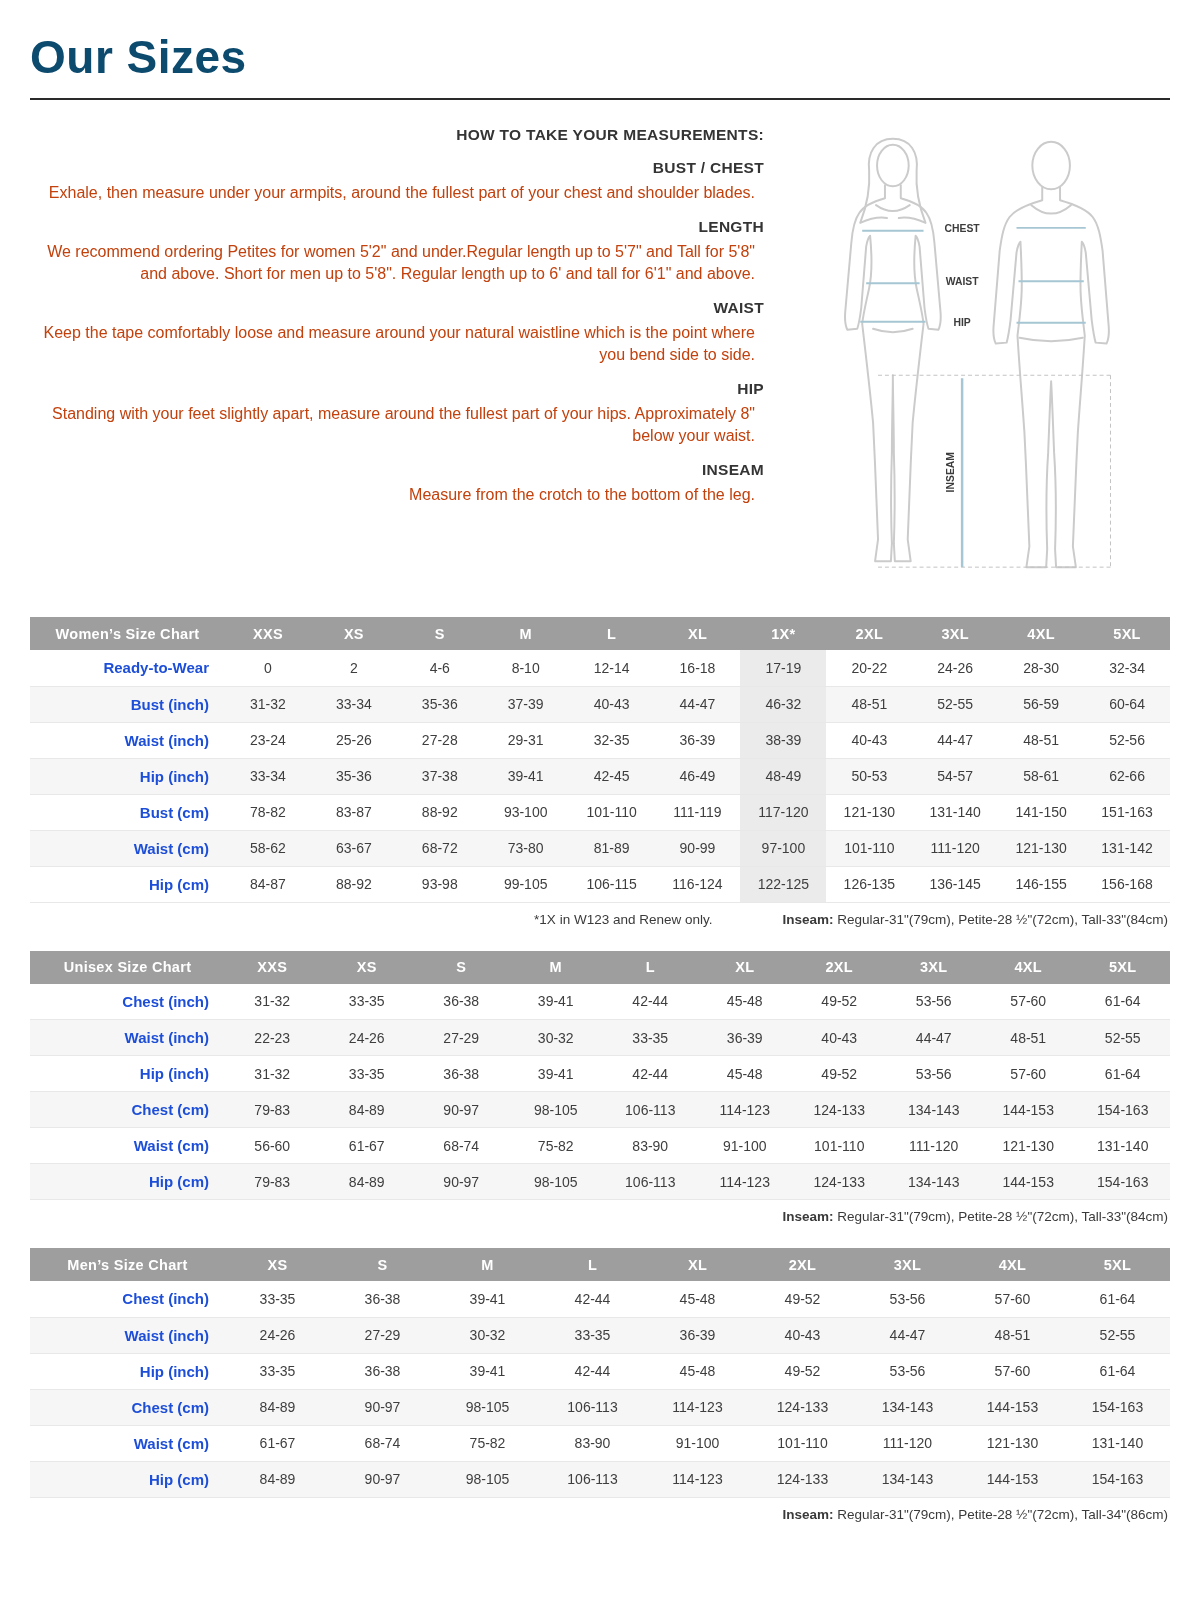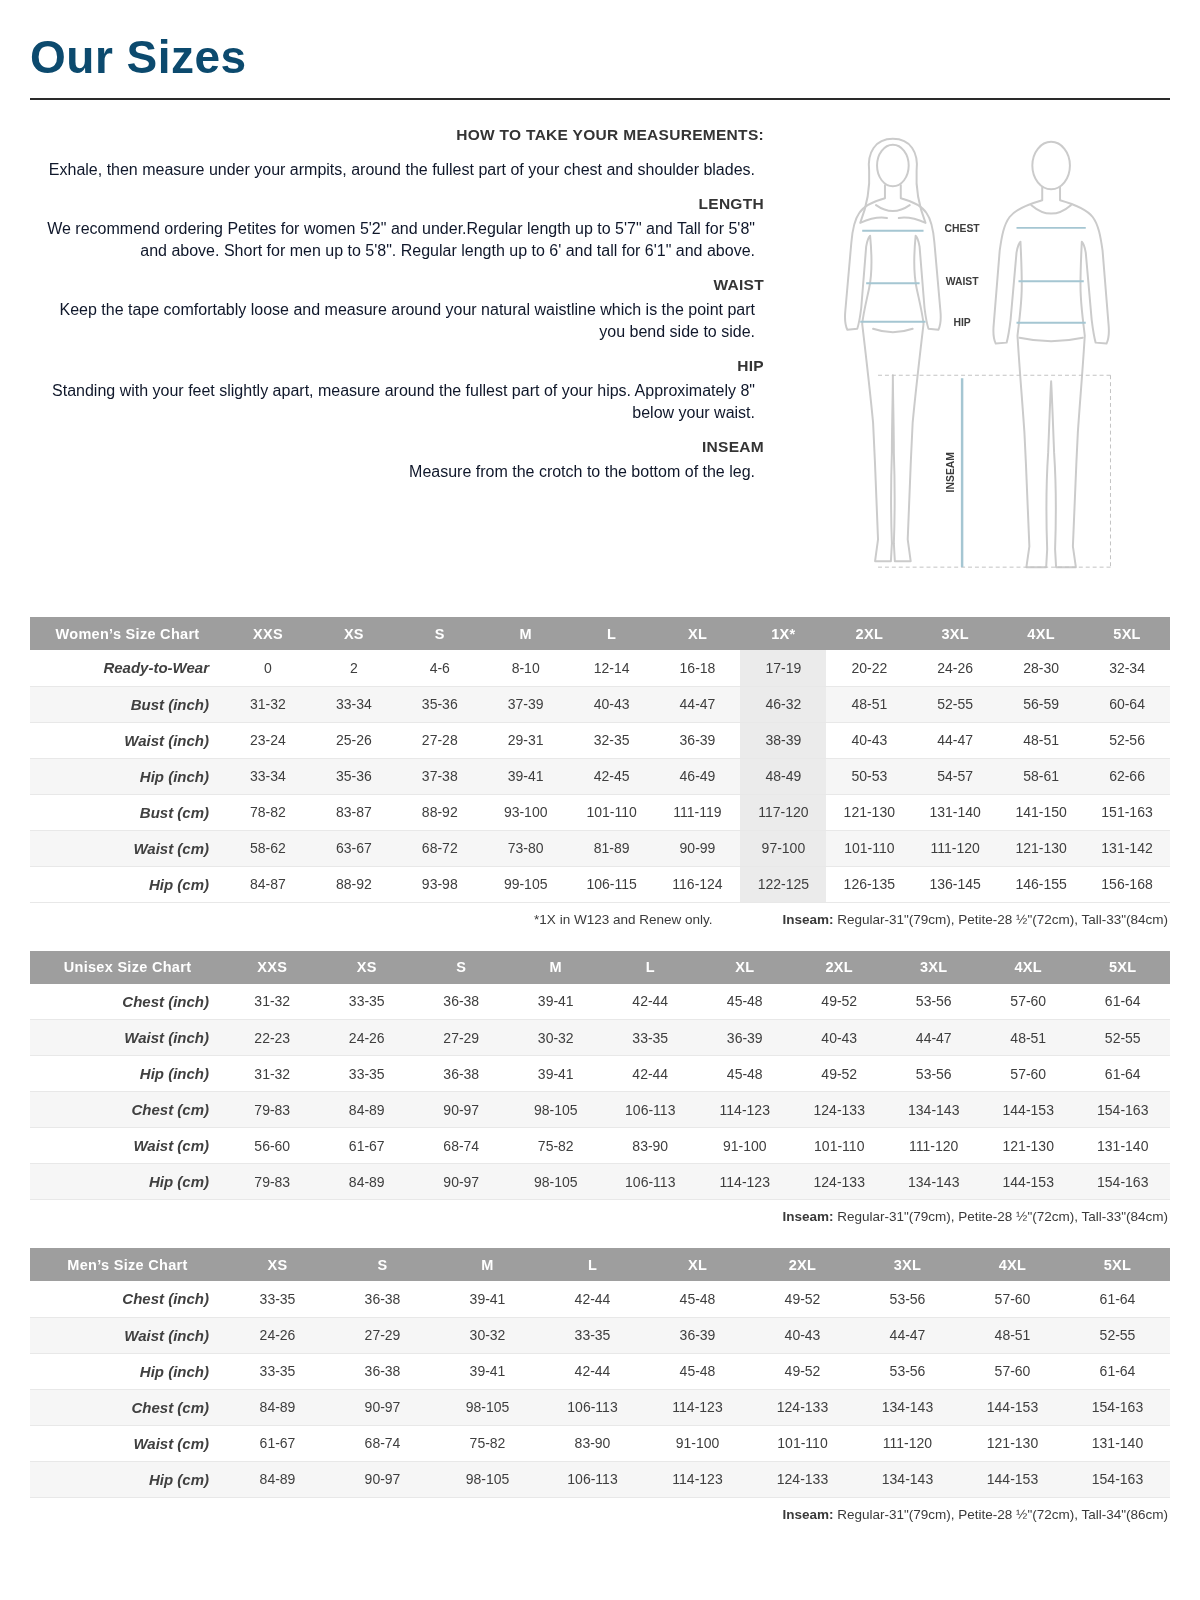--- a/index.html
+++ b/index.html
@@ -22,38 +22,38 @@
   .instr-heading {
     font-size:15.5px; font-weight:bold; color:#343434; letter-spacing:.3px;
     margin-bottom:15px;
   }
   .instr-section { margin-bottom:15px; }
   .instr-section h3 {
     font-size:15.5px; font-weight:bold; color:#343434; letter-spacing:.3px;
     margin-bottom:5px;
   }
   .instr-section p {
-    font-size:16px; line-height:1.34; color:#0f172a; max-width:725px;
+    font-size:16px; line-height:1.34; color:#c2410c; max-width:725px;
   }
   .figure-col { width:392px; flex:none; display:flex; }
 
   .table-block { margin-top:22px; }
   table {
     width:1140px; border-collapse:collapse; table-layout:fixed;
   }
   table th:first-child { width:195px; }
   thead th {
     background:#9e9e9e; color:#fff; font-weight:bold; font-size:14.5px;
     height:33px; text-align:center; letter-spacing:.3px;
   }
   tbody tr { height:36px; border-bottom:1px solid #e8e8e8; }
   tbody tr:nth-child(even) { background:#f6f6f6; }
   tbody th {
     text-align:right; padding-right:16px; font-weight:bold;
-    color:#404040; font-size:15px;font-style:italic;
+    color:#1d4ed8; font-size:15px;
   }
   tbody td { text-align:center; font-size:14px; color:#3e3e3e; }
   td.hl { background:#ebebeb; }
 
   .footnote {
     width:1140px; display:flex; justify-content:flex-end; gap:70px;
     font-size:13.5px; color:#3a3a3a; padding:9px 2px 2px;
   }
   .footnote b { font-weight:bold; }
 </style>
@@ -63,29 +63,30 @@
 <div class="page">
 
   <h1 class="page-title">Our Sizes</h1>
   <hr class="title-rule">
 
   <div class="top">
     <div class="instructions">
       <div class="instr-heading">HOW TO TAKE YOUR MEASUREMENTS:</div>
 
       <div class="instr-section">
+        <h3>BUST / CHEST</h3>
         <p>Exhale, then measure under your armpits, around the fullest part of your chest and shoulder blades.</p>
       </div>
       <div class="instr-section">
         <h3>LENGTH</h3>
         <p>We recommend ordering Petites for women 5'2" and under.Regular length up to 5'7" and Tall for 5'8" and above. Short for men up to 5'8". Regular length up to 6' and tall for 6'1" and above.</p>
       </div>
       <div class="instr-section">
         <h3>WAIST</h3>
-        <p>Keep the tape comfortably loose and measure around your natural waistline which is the point part you bend side to side.</p>
+        <p>Keep the tape comfortably loose and measure around your natural waistline which is the point where you bend side to side.</p>
       </div>
       <div class="instr-section">
         <h3>HIP</h3>
         <p>Standing with your feet slightly apart, measure around the fullest part of your hips. Approximately 8" below your waist.</p>
       </div>
       <div class="instr-section">
         <h3>INSEAM</h3>
         <p>Measure from the crotch to the bottom of the leg.</p>
       </div>
     </div>

